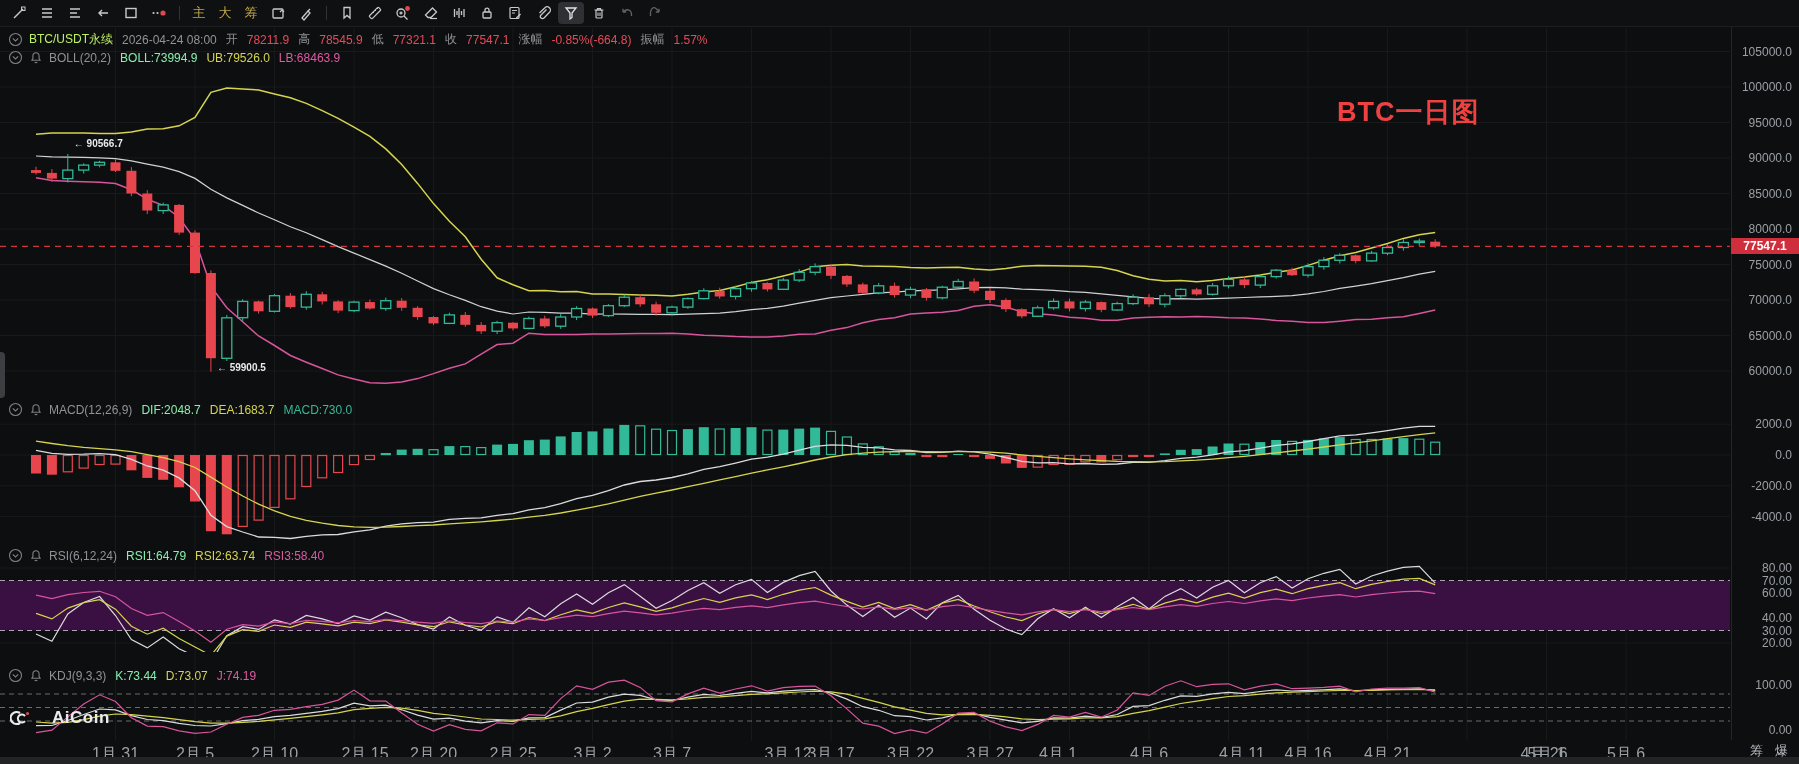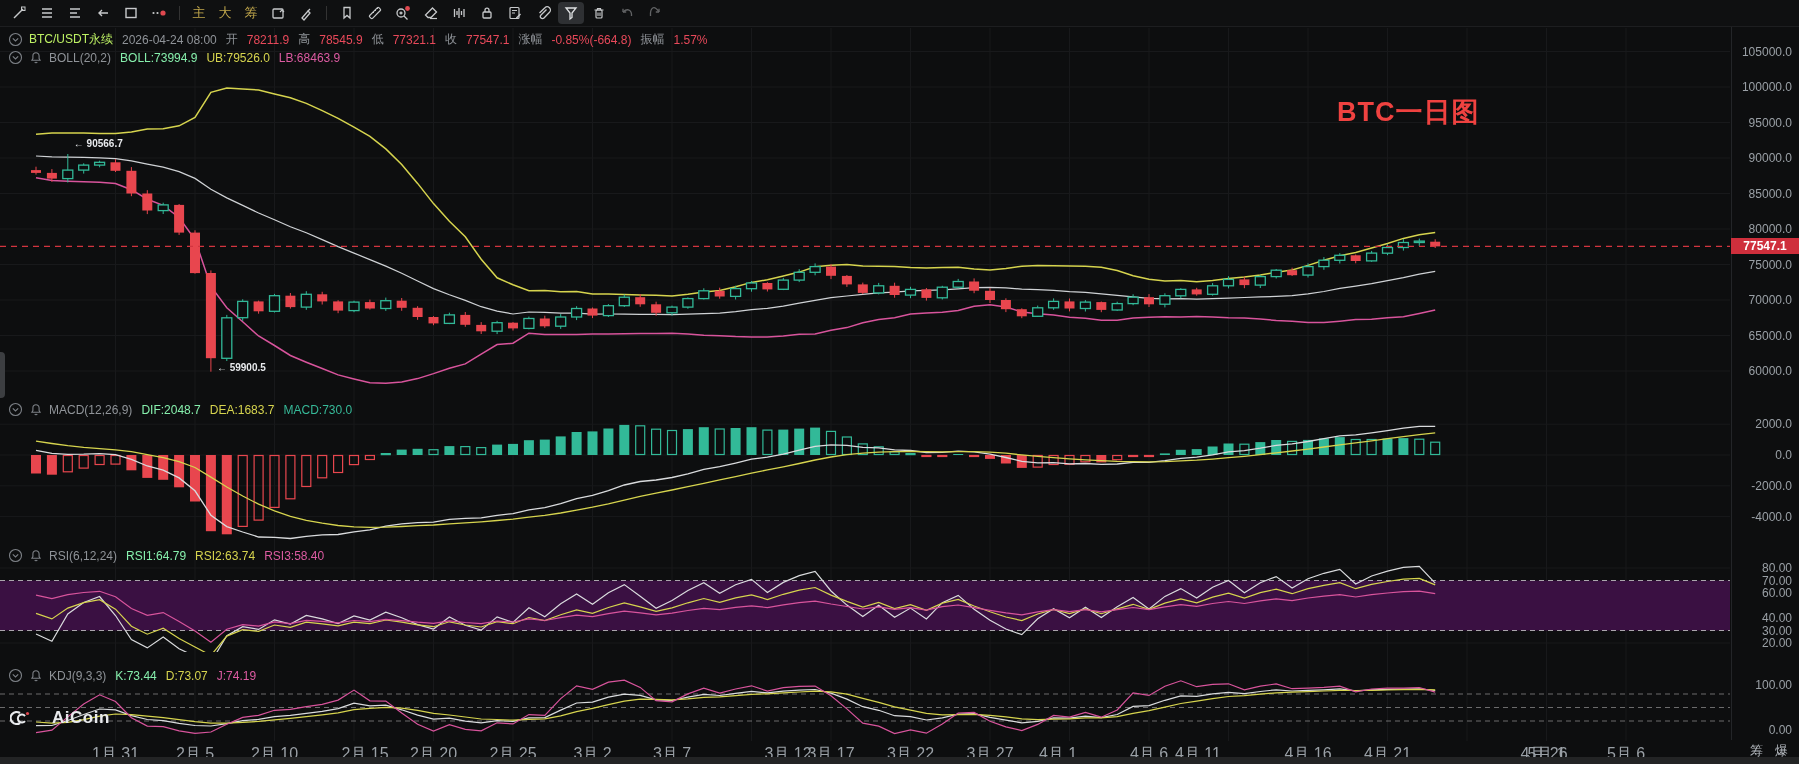--- a/index.html
+++ b/index.html
@@ -648,21 +648,21 @@
       <div class="xlab" style="left: 433.5px;">2月 20</div>
       <div class="xlab" style="left: 513px;">2月 25</div>
       <div class="xlab" style="left: 592.5px;">3月 2</div>
       <div class="xlab" style="left: 672px;">3月 7</div>
       <div class="xlab" style="left: 788px;">3月 12</div>
       <div class="xlab" style="left: 831px;">3月 17</div>
       <div class="xlab" style="left: 910.5px;">3月 22</div>
       <div class="xlab" style="left: 990px; text-align: center;">3月 27</div>
       <div class="xlab" style="left: 1058px;">4月 1</div>
       <div class="xlab" style="left: 1149px;">4月 6</div>
-      <div class="xlab" style="left: 1198px; text-align: right;">4月 11</div>
+      <div class="xlab" style="left: 1242px; text-align: right;">4月 11</div>
       <div class="xlab" style="left: 1308px;">4月 16</div>
       <div class="xlab" style="left: 1387.5px;">4月 21</div>
       <div class="xlab" style="left: 1544px;">4月 26</div>
       <div class="xlab" style="left: 1546.5px;">5月 1</div>
       <div class="xlab" style="left: 1626px;">5月 6</div>
     </div>
   <div id="annots">
       <div class="annot" style="left: 73.8px; top: 137.976px;">← 90566.7</div>
       <div class="annot" style="left: 216.9px; top: 361.706px;">← 59900.5</div>
     </div>

